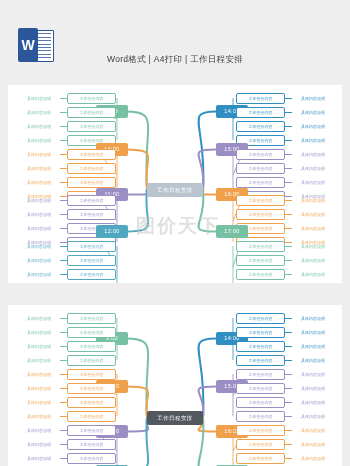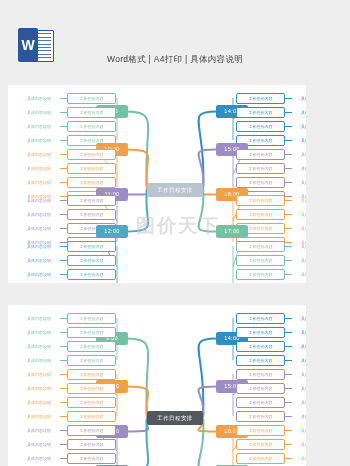--- a/index.html
+++ b/index.html
@@ -41,21 +41,21 @@
     color:#2b579a;font-size:16px;font-weight:bold;letter-spacing:.5px;
   }
   .subtitle{
     position:absolute;left:0;top:54px;width:350px;
     text-align:center;
     color:#3c3c3c;font-size:8.5px;letter-spacing:.3px;
   }
 
   
   .panel{
-    position:absolute;left:8px;width:298px;
+    position:absolute;left:8px;width:334px;
     background:#ffffff;
     overflow:hidden;
   }
   #panel-1{top:85px;height:198px;}
   #panel-2{top:305px;height:161px;}
 
   .map{position:absolute;left:0;top:0;width:334px;height:100%;}
   .map svg{position:absolute;left:0;top:0;width:334px;height:100%;}
 
   
@@ -120,21 +120,21 @@
           <i></i>
           <i></i>
           <i></i>
           <i></i>
           <i></i>
           <i></i>
           <i></i>
       </div>
       <div class="wsq">W</div>
     </div>
-    <div class="subtitle">Word格式 | A4打印 | 具体内容说明</div>
+    <div class="subtitle">Word格式 | A4打印 | 工作日程安排</div>
   </div>
 
   <div class="panel" id="panel-1">
     <div class="map" id="map-1">
         <svg viewBox="0 0 334 198">
           <path d="M 116 26.5 C 153.5 26.5, 135 38.275, 139 105" fill="none" stroke="#76c0a3" stroke-width="2" stroke-linecap="round"></path>
           <path d="M 109 13 L 109 55" stroke="#76c0a3" stroke-width="0.8" fill="none"></path>
           <path d="M 109 34 L 88 26.5" stroke="#76c0a3" stroke-width="0.8" fill="none"></path>
           <path d="M 116 64.5 C 153.5 64.5, 135 70.575, 139 105" fill="none" stroke="#f0a04b" stroke-width="2" stroke-linecap="round"></path>
           <path d="M 109 69 L 109 111" stroke="#f0a04b" stroke-width="0.8" fill="none"></path>

